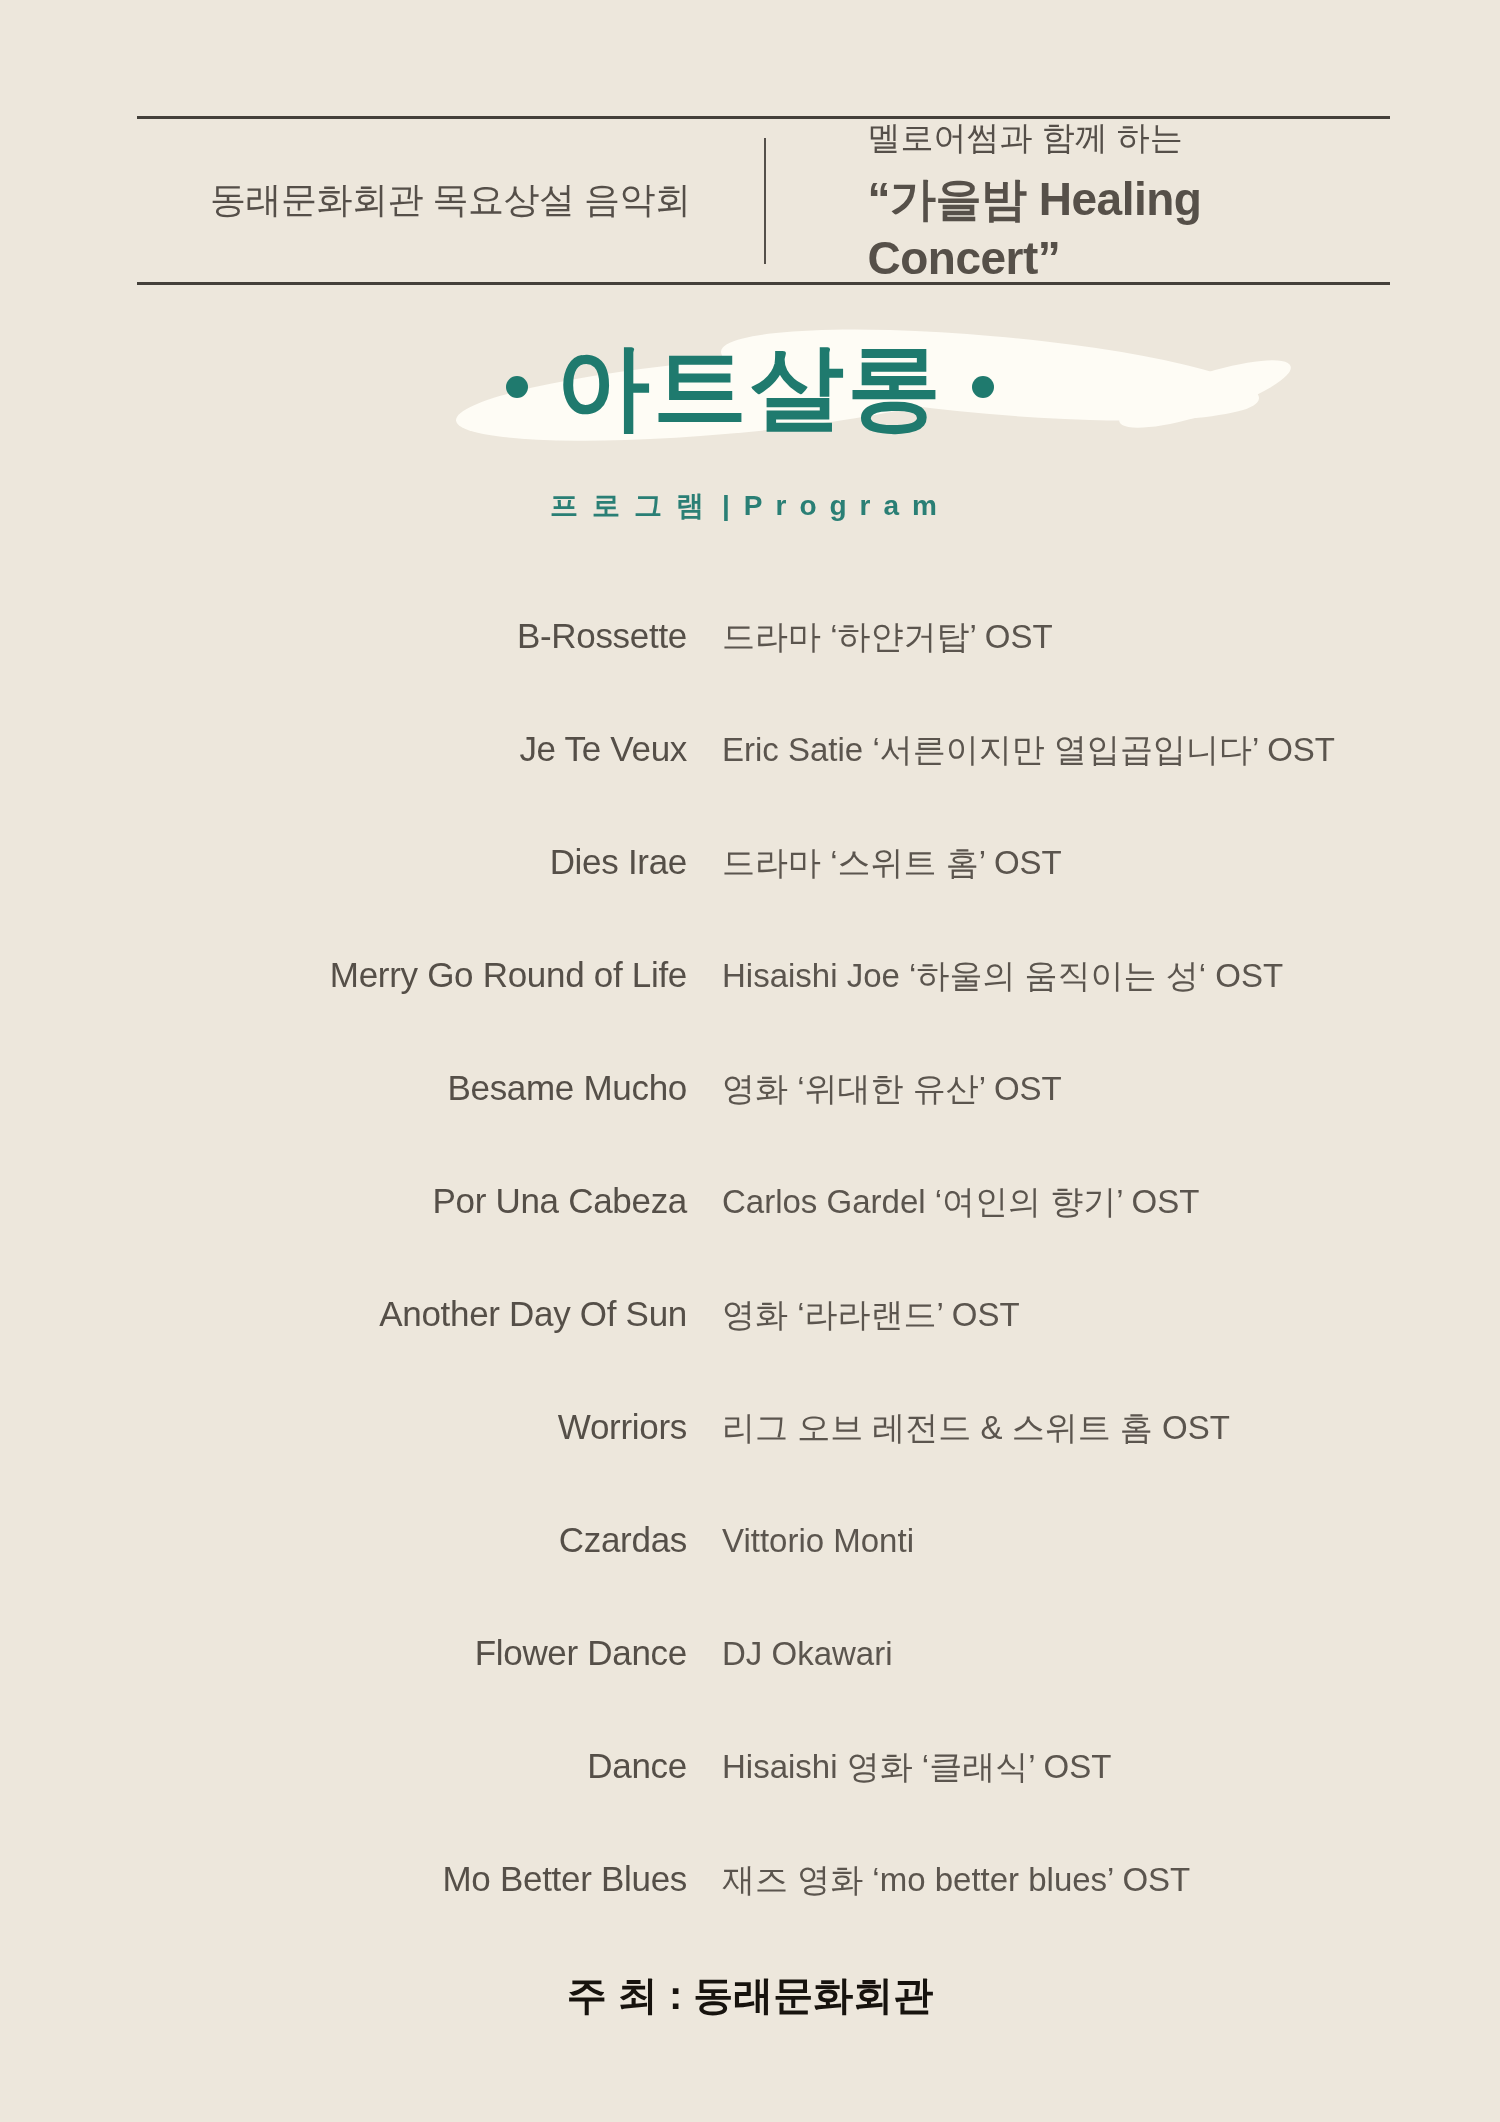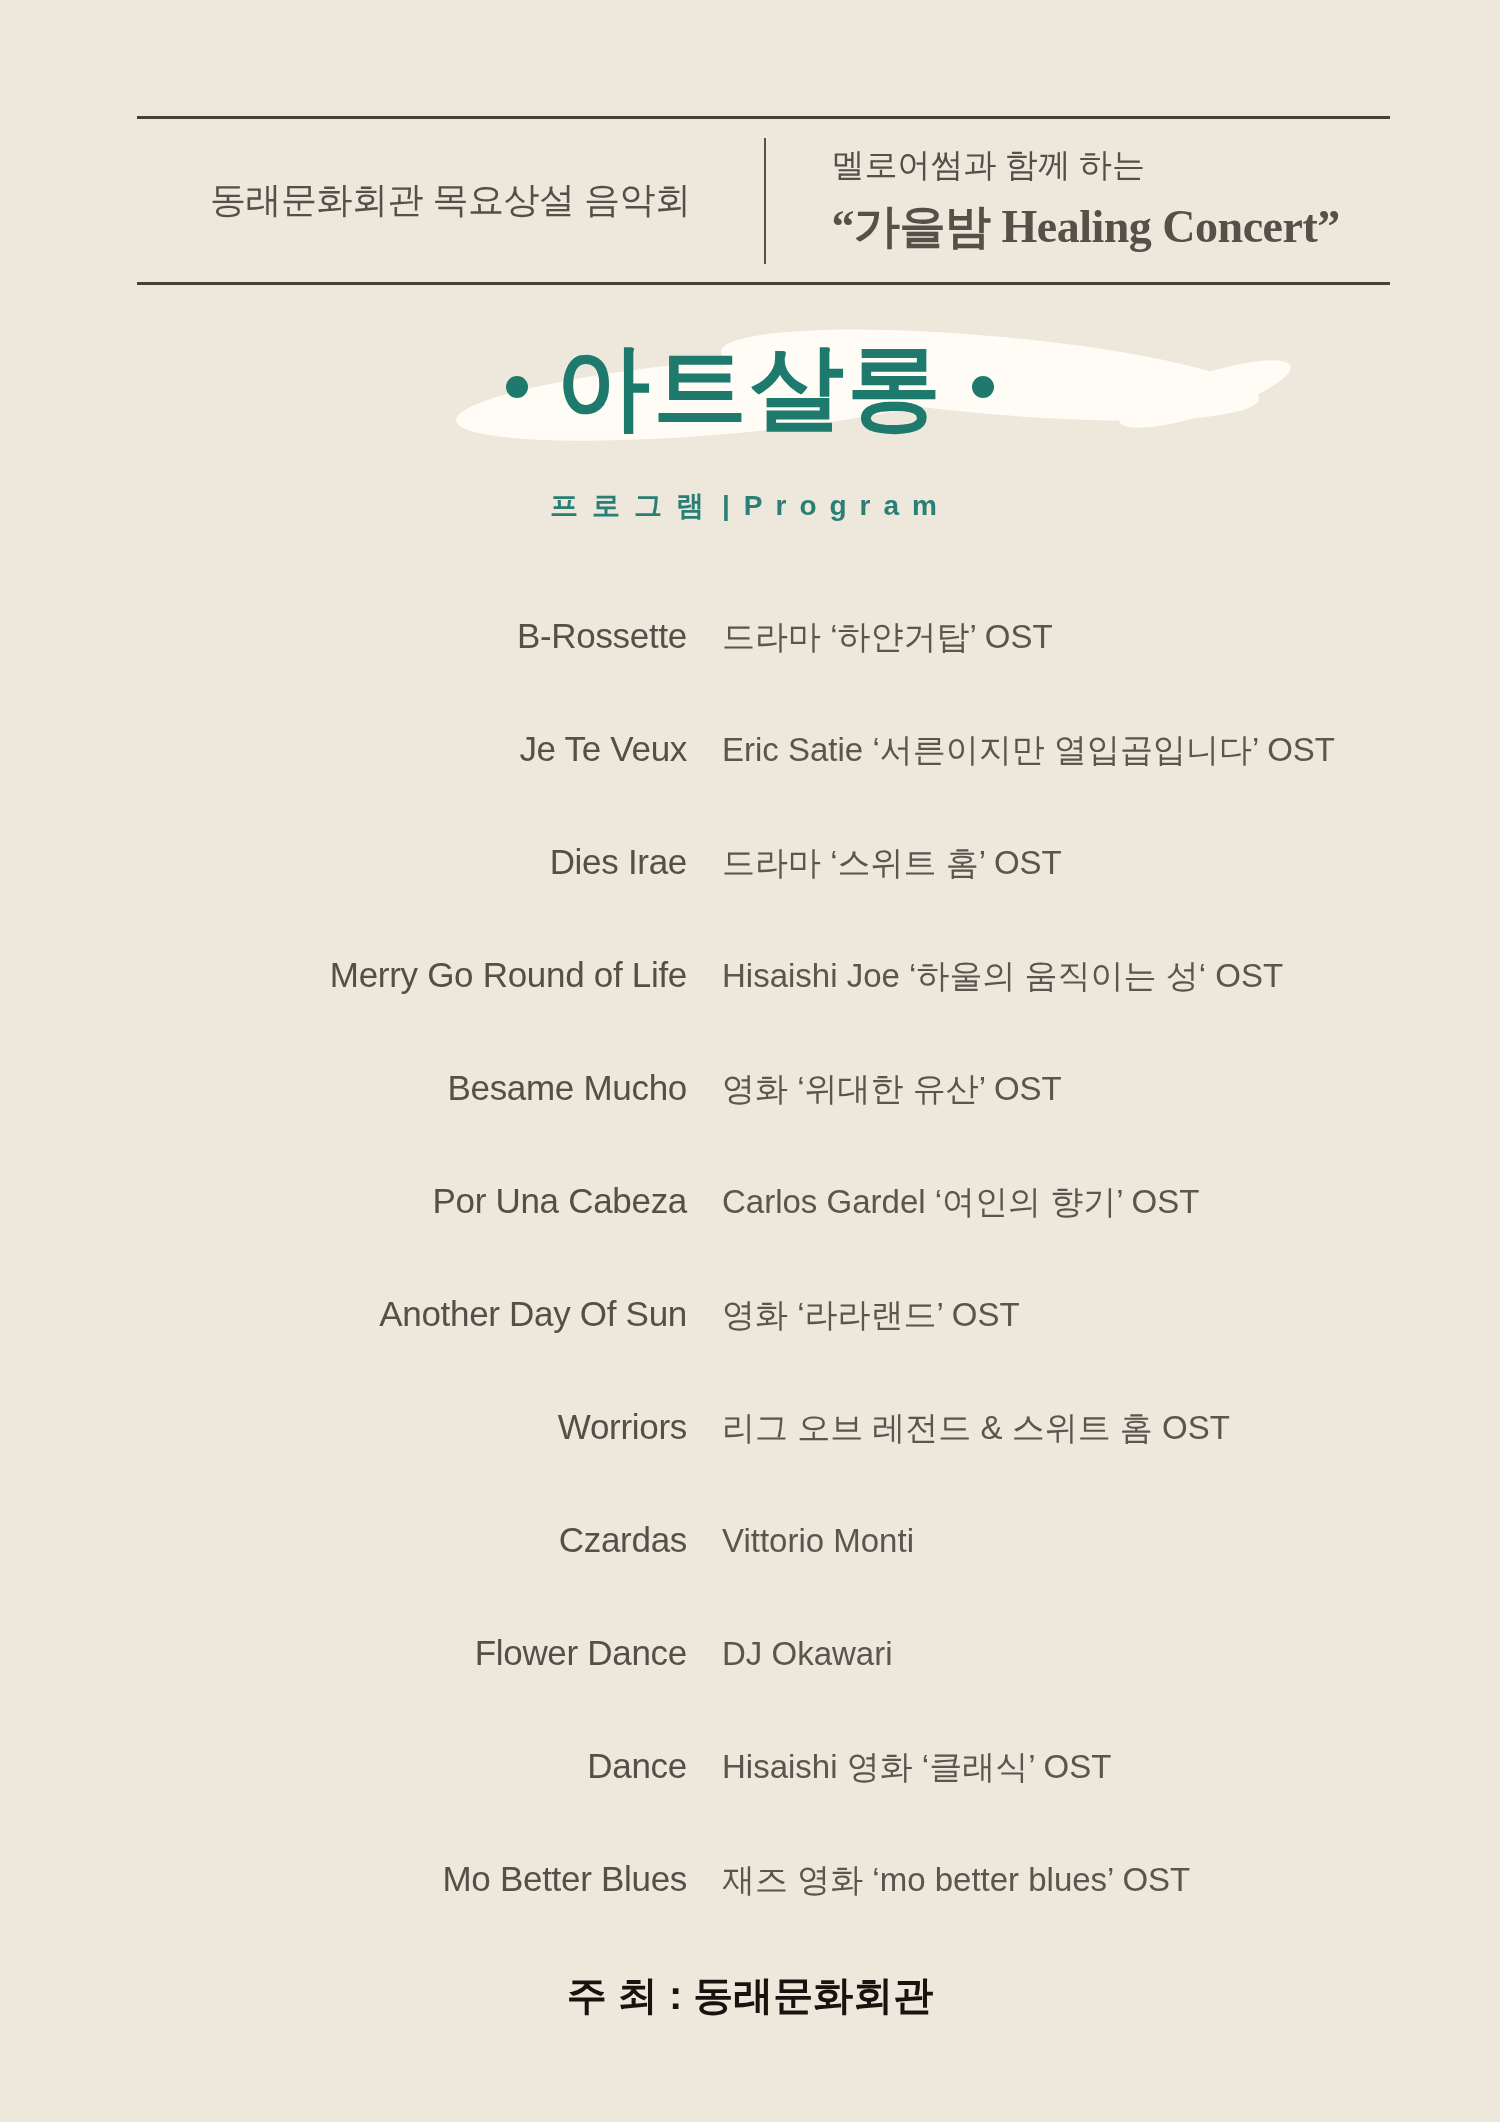--- a/index.html
+++ b/index.html
@@ -41,23 +41,22 @@
     font-weight: 800;
     color: #287E72;
   }
   .header-divider {
     width: 2px;
     height: 126px;
     background: #55504A;
   }
   .header-right {
     flex: 1;
-    padding-left: 66px;
+    padding-left: 102px;
     text-align: left;
-    font-family: Liberation Serif, serif;
   }
   .header-with {
     font-size: 33px;
     font-weight: 500;
     color: #554F49;
   }
   .header-concert {
     margin-top: 8px;
     font-size: 46px;
     font-weight: 700;

